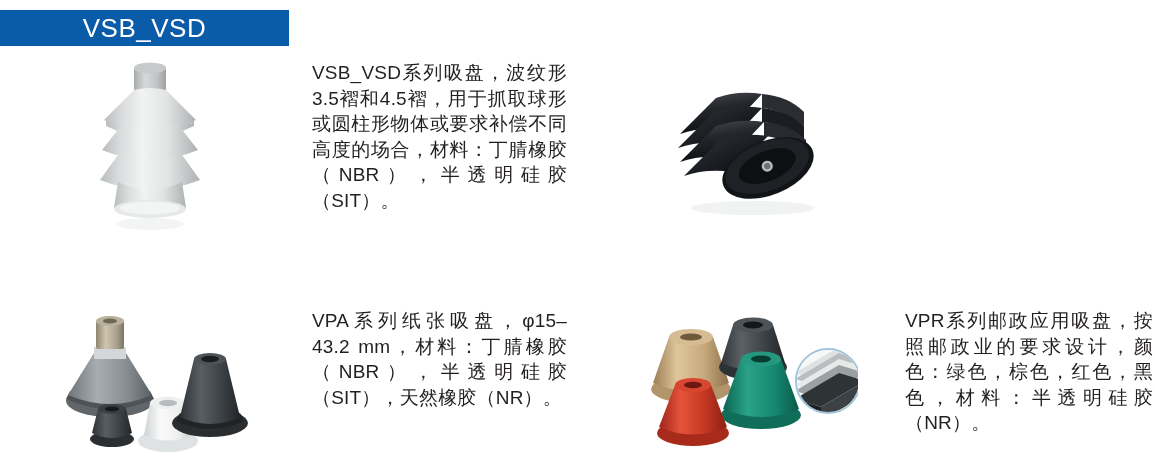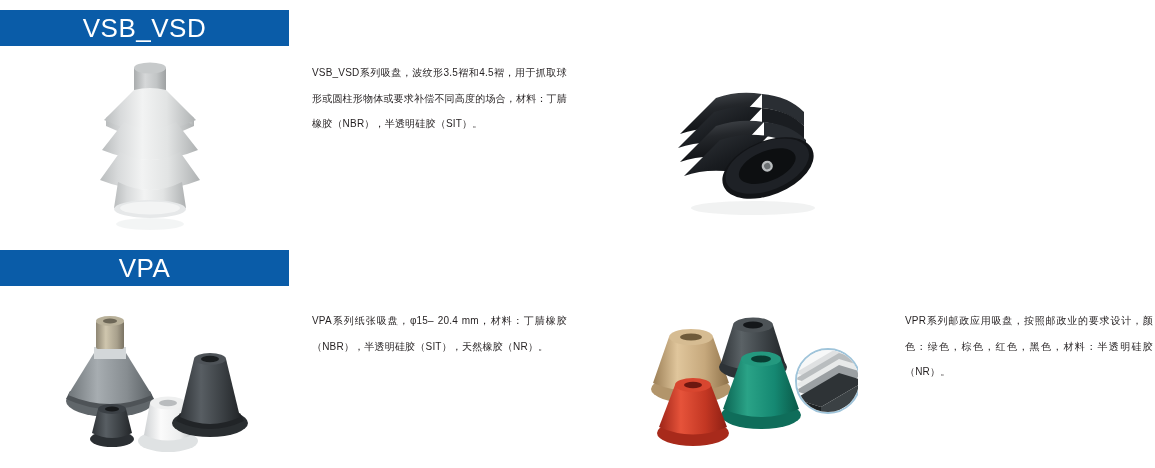--- a/index.html
+++ b/index.html
@@ -62,21 +62,21 @@
     align-items: center;
     justify-content: center;
   }
   .card-r0c1 .photo-area,
   .card-r1c1 .photo-area { left: 22px; }
 
   .desc {
     position: absolute;
     top: 60px;
     width: 252px;
-    font-size: 10px;
+    font-size: 19px;
     line-height: 25.5px;
     color: #231f20;
     letter-spacing: 0.2px;
     text-align: justify;
     text-justify: inter-character;
   }
   .card-r0c0 .desc { left: 312px; width: 255px; }
   .card-r1c0 .desc { left: 312px; width: 255px; top: 68px; }
   .card-r0c1 .desc { left: 327px; width: 248px; }
   .card-r1c1 .desc { left: 327px; width: 248px; top: 68px; }
@@ -165,23 +165,20 @@
           <ellipse cx="110" cy="98" rx="44" ry="24" fill="#1e2126"></ellipse>
           <ellipse cx="110" cy="98" rx="30" ry="15" fill="#0d0f11"></ellipse>
           <circle cx="110" cy="98" r="5.5" fill="#b9bcbe"></circle>
           <circle cx="110" cy="98" r="3.2" fill="#6c7073"></circle>
         </g>
       </svg>
     </div>
   </div>
 
   <div class="product-card card-r1c0">
-    <div class="title-bar">
-      <span class="title-text">VPA</span>
-    </div>
     <div class="photo-area">
       <svg class="art" width="200" height="160" viewBox="0 0 200 160">
         <defs>
           <linearGradient id="gGrey" x1="0" y1="0" x2="1" y2="0">
             <stop offset="0%" stop-color="#6e7478"></stop>
             <stop offset="35%" stop-color="#a7adb1"></stop>
             <stop offset="70%" stop-color="#878d91"></stop>
             <stop offset="100%" stop-color="#5a6064"></stop>
           </linearGradient>
           <linearGradient id="gDark" x1="0" y1="0" x2="1" y2="0">
@@ -230,21 +227,21 @@
 
         <g>
           <ellipse cx="160" cy="120" rx="38" ry="14" fill="#2a2e31"></ellipse>
           <path d="M126 118 Q160 134 194 118 L190 110 Q160 124 130 110 Z" fill="#212427"></path>
           <path d="M144 56 L176 56 L190 114 Q160 128 130 114 Z" fill="url(#gDark)"></path>
           <ellipse cx="160" cy="56" rx="16" ry="6" fill="#4e5358"></ellipse>
           <ellipse cx="160" cy="56" rx="9" ry="3.2" fill="#1b1e20"></ellipse>
         </g>
       </svg>
     </div>
-    <div class="desc">VPA系列纸张吸盘，φ15– 20.4 mm，材料：丁腈橡胶（NBR），半透明硅胶（SIT），天然橡胶（NR）。</div>
+    <div class="desc">VPA系列纸张吸盘，φ15– 43.2 mm，材料：丁腈橡胶（NBR），半透明硅胶（SIT），天然橡胶（NR）。</div>
   </div>
 
   <div class="product-card card-r1c1">
     <div class="photo-area">
       <svg class="art" width="215" height="160" viewBox="0 0 215 160">
         <defs>
           <linearGradient id="gTan" x1="0" y1="0" x2="1" y2="0">
             <stop offset="0%" stop-color="#9b7e55"></stop>
             <stop offset="32%" stop-color="#e0c69c"></stop>
             <stop offset="68%" stop-color="#c6a87c"></stop>

